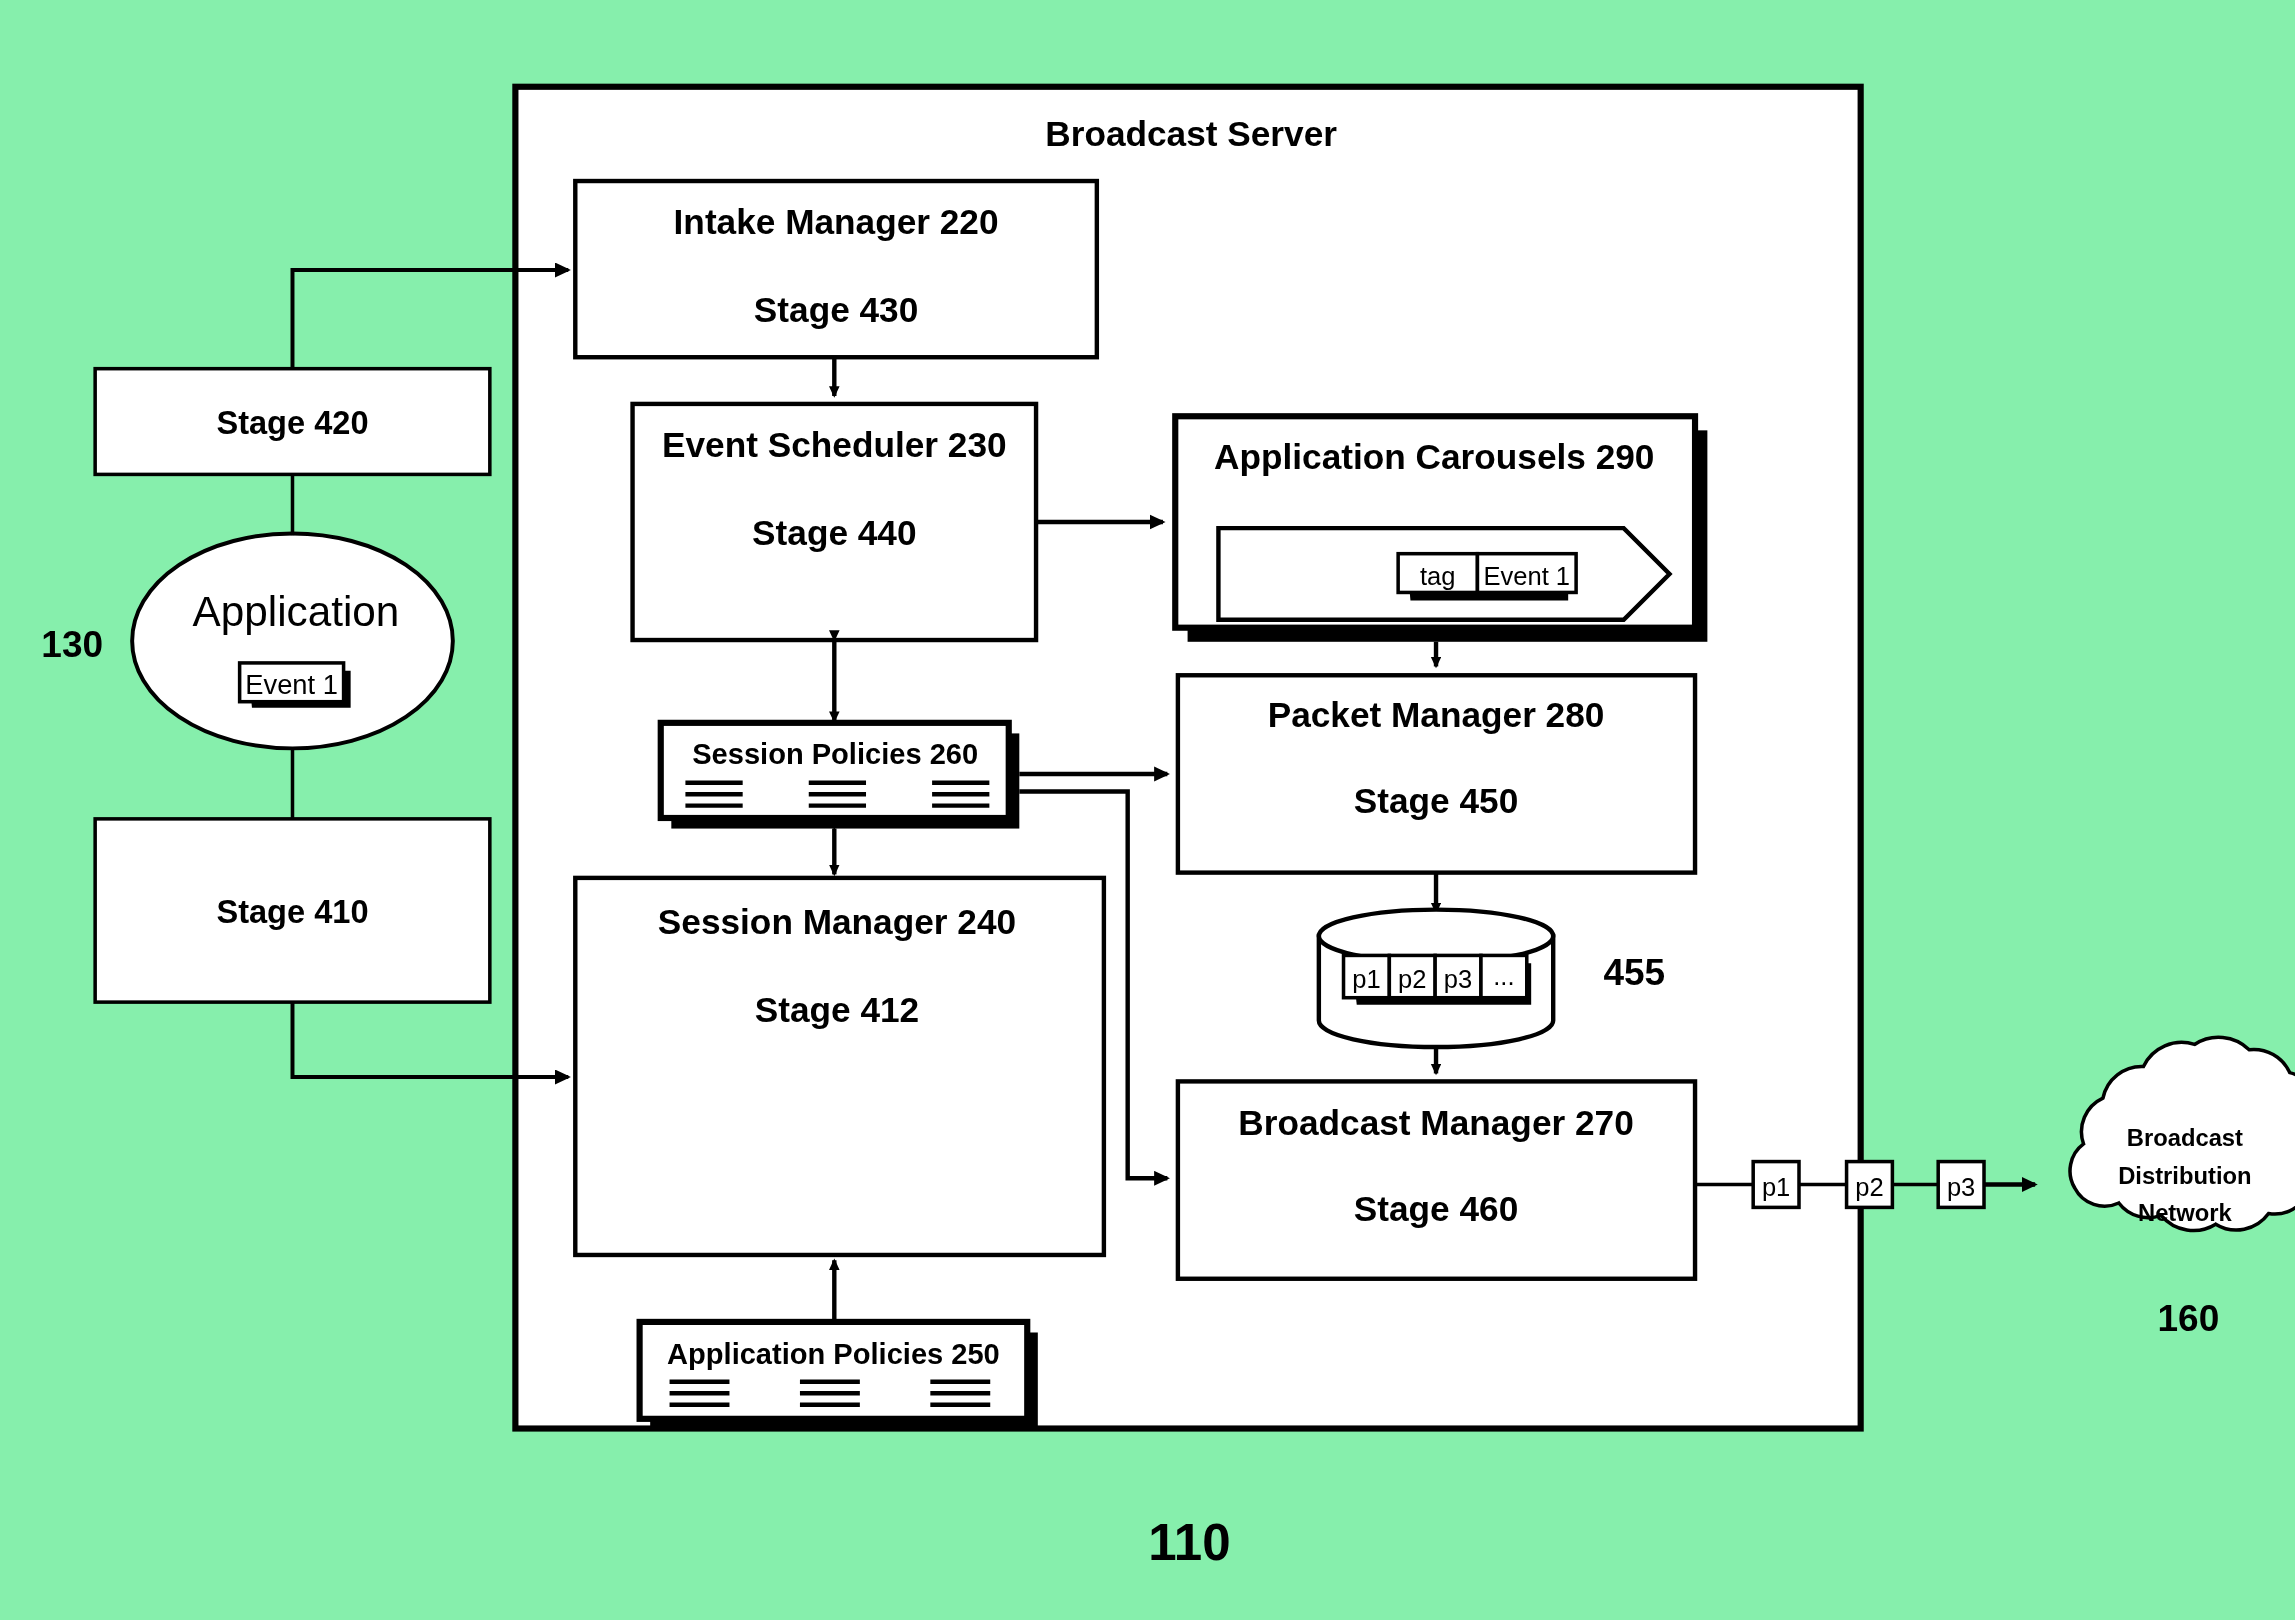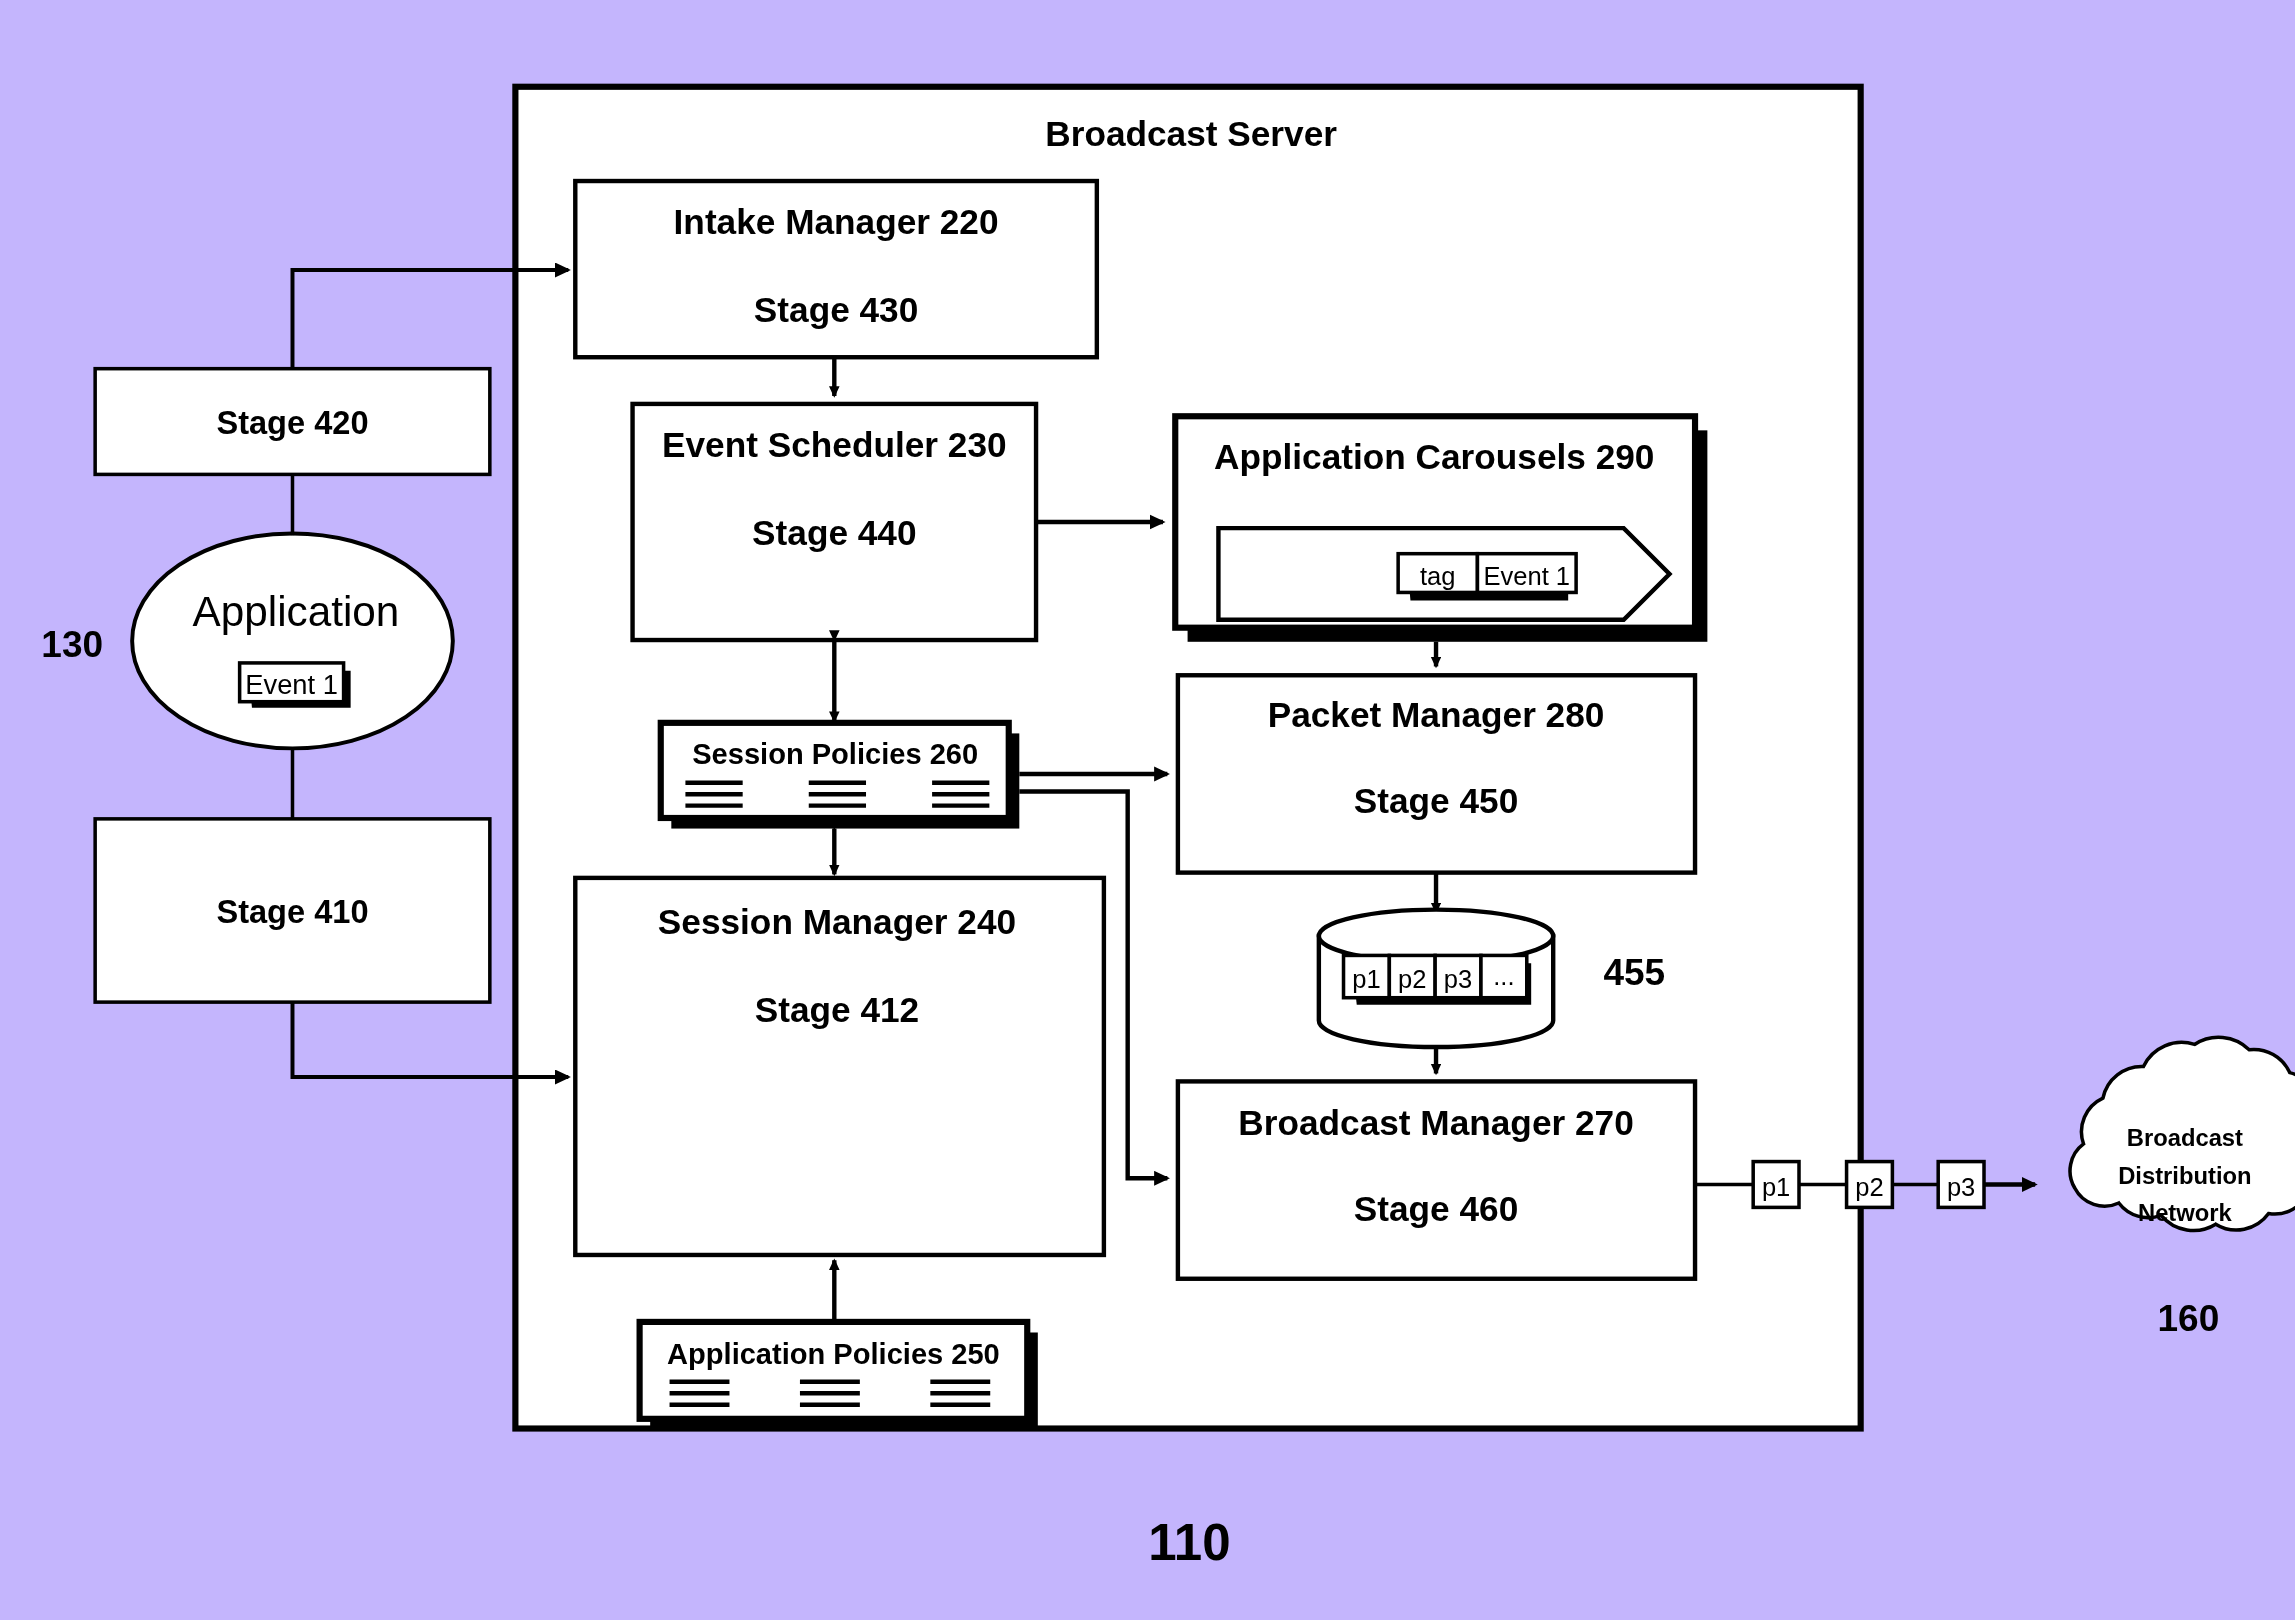--- a/index.html
+++ b/index.html
@@ -7,21 +7,21 @@
     padding: 0;
     background: #ffffff;
   }
   body {
     font-family: "Liberation Sans", sans-serif;
   }
   #page {
     position: relative;
     width: 2295px;
     height: 1621px;
-    background: #c4b5fd;
+    background: #86efac;
     overflow: hidden;
   }
   svg#diagram {
     position: absolute;
     left: 0;
     top: 0;
     width: 2295px;
     height: 1621px;
   }
   .box-fill   { fill: #ffffff; stroke: #000000; stroke-width: 5; }

